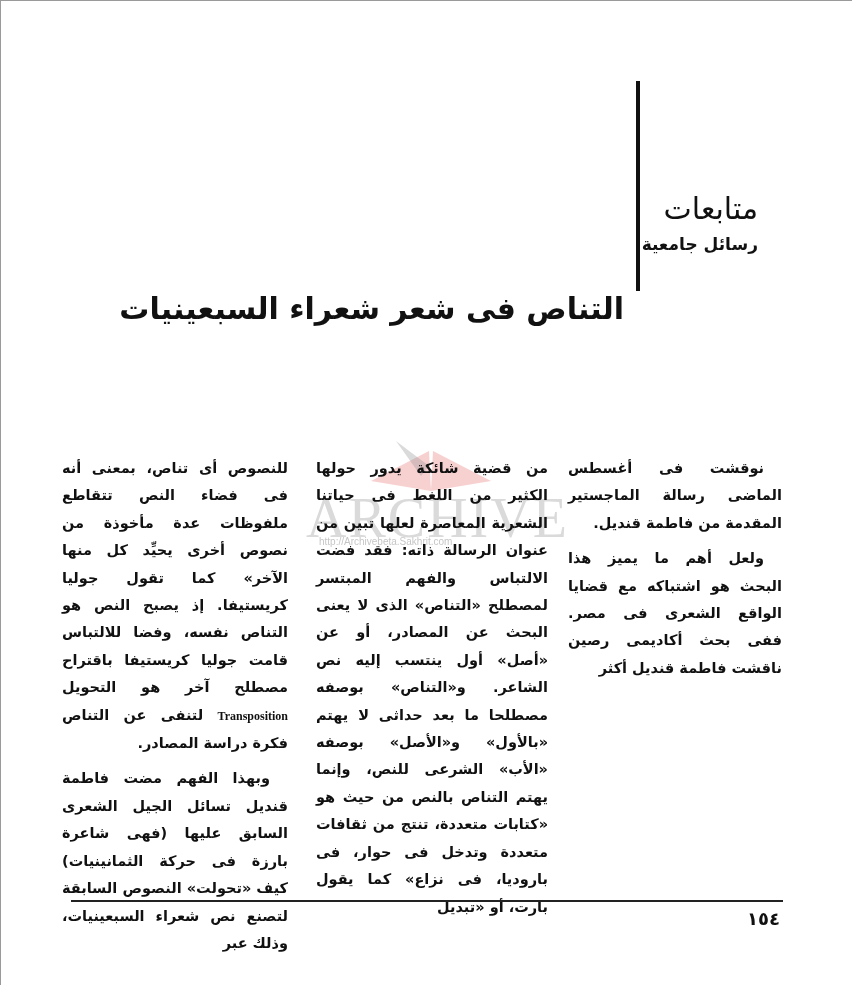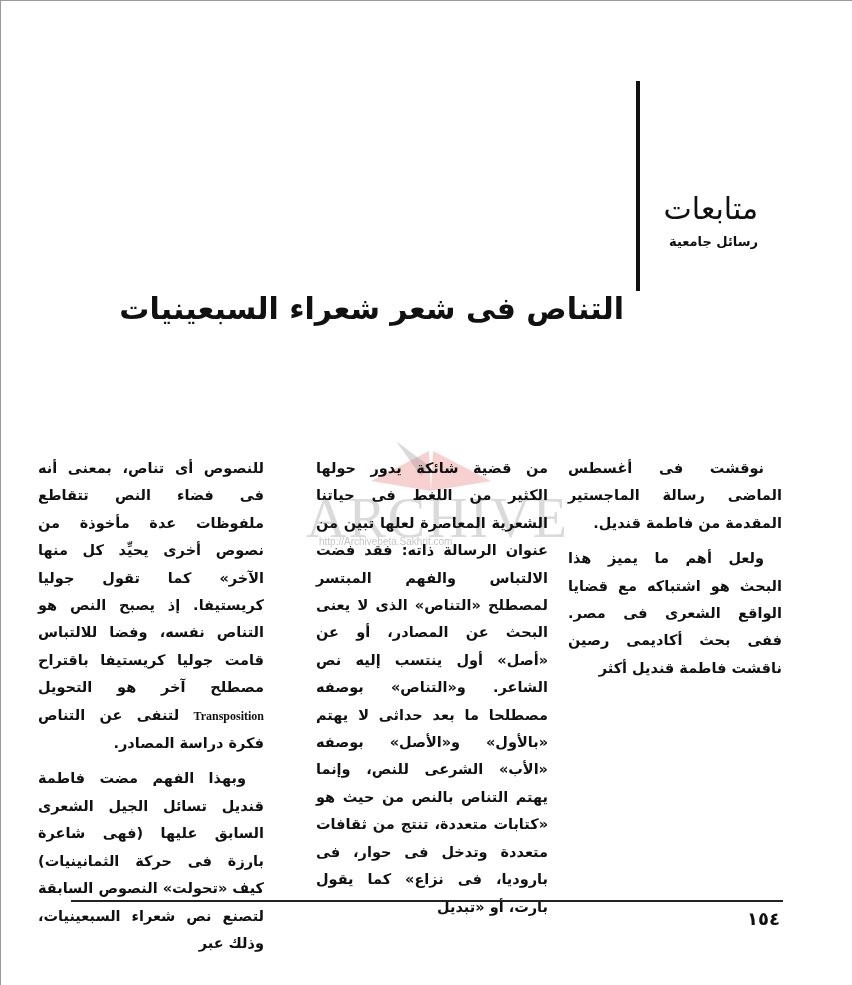--- a/index.html
+++ b/index.html
@@ -10,35 +10,35 @@
     border-top: 1px solid #9a9a9a; border-left: 1px solid #9a9a9a;
     box-sizing: border-box;
   }
   .vrule { position: absolute; left: 635px; top: 80px; width: 4px; height: 210px; background: #111; }
   .section-title {
     position: absolute; right: 94px; top: 190px;
     font-size: 30px; font-weight: normal; letter-spacing: 1px; direction: rtl;
   }
   .section-sub {
     position: absolute; right: 94px; top: 233px;
-    font-size: 13px; font-weight: bold; direction: rtl;
+    font-size: 17px; font-weight: bold; direction: rtl;
   }
   .article-title {
     position: absolute; right: 228px; top: 290px;
     font-size: 30px; font-weight: bold; direction: rtl; white-space: nowrap; margin-left: 42px;
   }
   .col {
     position: absolute; top: 454px; direction: rtl; text-align: justify;
     font-size: 14.5px; line-height: 27.4px; font-weight: bold;
   }
   .col p { margin: 0 0 8px 0; text-indent: 0; }
   .col p.ind { text-indent: 18px; }
   .col-right { right: 70px; width: 214px; }
   .col-mid { right: 304px; width: 232px; }
-  .col-left { right: 588px; width: 226px; }
+  .col-left { right: 564px; width: 226px; }
   .latin { font-family: "Liberation Serif", serif; font-size: 12px; font-weight: bold; }
   .hrule { position: absolute; left: 70px; top: 899px; width: 712px; height: 2px; background: #222; }
   .pagenum { position: absolute; right: 72px; top: 907px; font-size: 18px; font-weight: bold; direction: rtl; margin-left: 39px; }
   .watermark { position: absolute; left: 300px; top: 420px; width: 260px; height: 140px; pointer-events: none; }
   .wm-text {
     position: absolute; left: 305px; top: 485px; font-family: "Liberation Serif", serif;
     font-size: 56px; color: rgba(150,150,150,0.35); letter-spacing: 2px;
   }
   .wm-url {
     position: absolute; left: 318px; top: 535px; font-family: "Liberation Sans", sans-serif;

